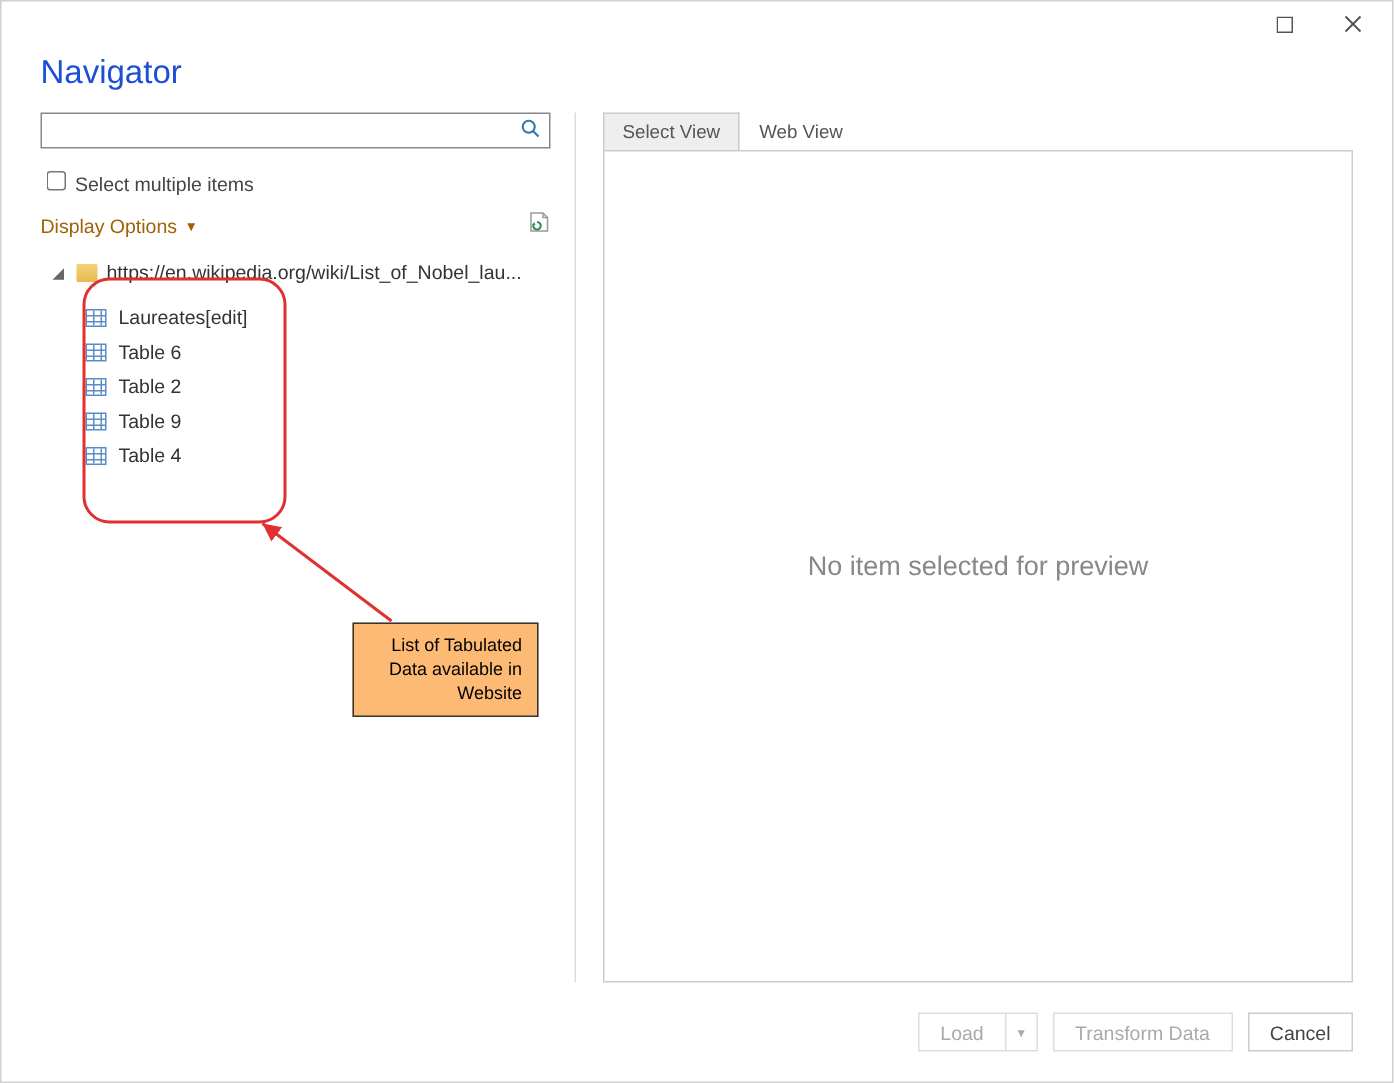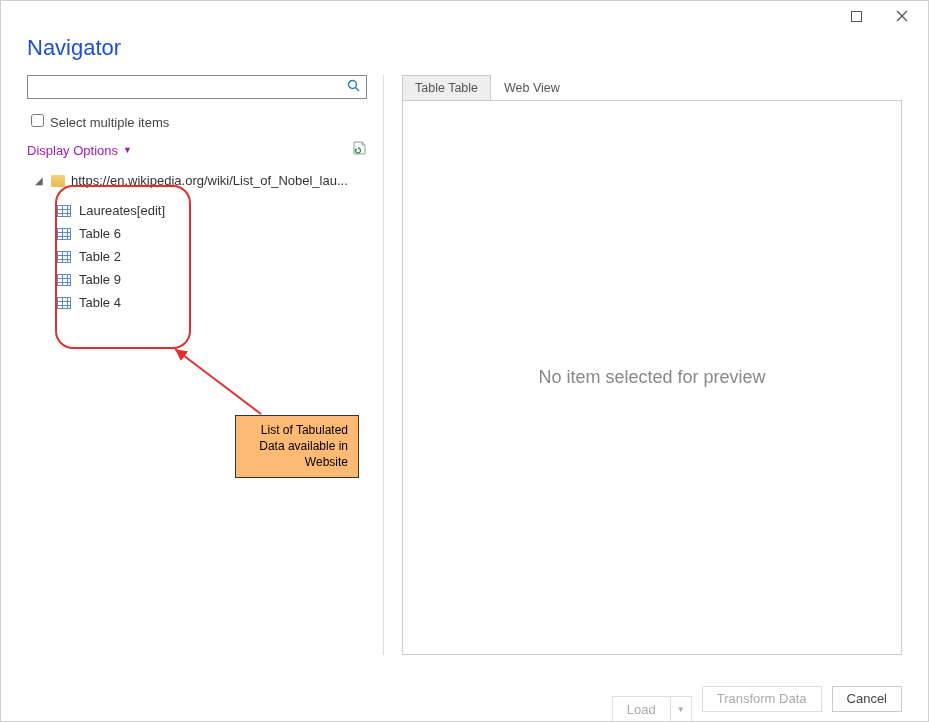--- a/index.html
+++ b/index.html
@@ -16,21 +16,21 @@
   .left-panel { width: 340px; flex-shrink: 0; display: flex; flex-direction: column; }
   
   .search-wrap { position: relative; margin-bottom: 12px; }
   .search-input { width: 100%; padding: 4px 26px 4px 6px; border: 1px solid #888; font-size: 13px; height: 24px; }
   .search-icon { position: absolute; right: 6px; top: 4px; color: #0078d4; }
   
   .check-row { margin-bottom: 10px; display: flex; align-items: flex-end; font-size: 13px; color: #444; }
   .check-row input { margin-right: 6px; width: 13px; height: 13px; }
   
   .options-row { display: flex; justify-content: space-between; align-items: center; margin-bottom: 10px; }
-  .display-options { font-size: 13px; color: #a21caf; display: flex; align-items: center; gap: 5px; }
+  .display-options { font-size: 13px; color: #a16207; display: flex; align-items: center; gap: 5px; }
   .refresh-icon { color: #888; }
   
   .tree { font-size: 13px; color: #333; }
   .tree-root { display: flex; align-items: center; padding: 3px 0 3px 8px; gap: 6px; white-space: nowrap; overflow: hidden; text-overflow: ellipsis; }
   .root-label { overflow: hidden; text-overflow: ellipsis; flex: 1; }
   .tree-arrow { font-size: 10px; color: #666; width: 10px; display: inline-block; }
   .folder-icon { width: 14px; height: 12px; background: linear-gradient(to bottom, #f3d27a, #e8b94f); border-radius: 1px; display: inline-block; }
   
   .tree-list { margin: 2px 0 0 0; padding: 6px 6px 6px 6px; }
   .tree-item { display: flex; align-items: center; padding: 4px 2px 4px 24px; gap: 8px; }
@@ -42,21 +42,21 @@
   }
   
   .right-panel { flex: 1; display: flex; flex-direction: column; border-left: 1px solid #ddd; padding-left: 18px;}
   .tabs { display: flex; }
   .tab { padding: 5px 12px; font-size: 12.5px; color: #555; border: 1px solid transparent; border-bottom: none; }
   .tab.active { background: #eee; border-color: #ccc;}
   .preview { flex: 1; border: 1px solid #ccc; display: flex; align-items: center; justify-content: center; font-size: 18px; color: #888;}
   
   .footer { display: flex; justify-content: flex-end; gap: 10px; padding: 10px 26px 14px; align-items: center;}
   .btn { border: 1px solid #ccc; background: #fff; padding: 4px 14px; font-size: 13px; color: #444; height: 26px; display: flex; align-items: center;}
-  .btn-split { display: flex; margin-top: 21px; }
+  .btn-split { display: flex; }
   .btn-split .main-b { border-right: none; }
   .btn-split .drop-b { padding: 4px 6px; }
   .btn.faded { color: #aaa; border-color: #ddd; }
   
   .annot-box { position: absolute; border: 1px solid #333; padding: 6px 10px; font-size: 12px; text-align: right; background: #fdba74; line-height: 1.35; margin-left: 32px;}
   .highlight-oval { position: absolute; border: 2.5px solid #e03030; border-radius: 18px; pointer-events: none;}
   svg.arrow { position: absolute; pointer-events: none;}
 </style>
 </head>
 <body>
@@ -137,21 +137,21 @@
         <div class="tree-item">
             <span class="table-icon"></span>
             <span>Table 4</span>
           </div>
       </div>
     </div>
   </div>
 
   <div class="right-panel">
     <div class="tabs">
-      <div class="tab active"><span>Table Table</span></div>
+      <div class="tab active"><span>Select View</span></div>
       <div class="tab"><span>Web View</span></div>
     </div>
     <div class="preview">
       <span>No item selected for preview</span>
     </div>
   </div>
 </div>
 
 <div class="footer">
   <div class="btn-split">

